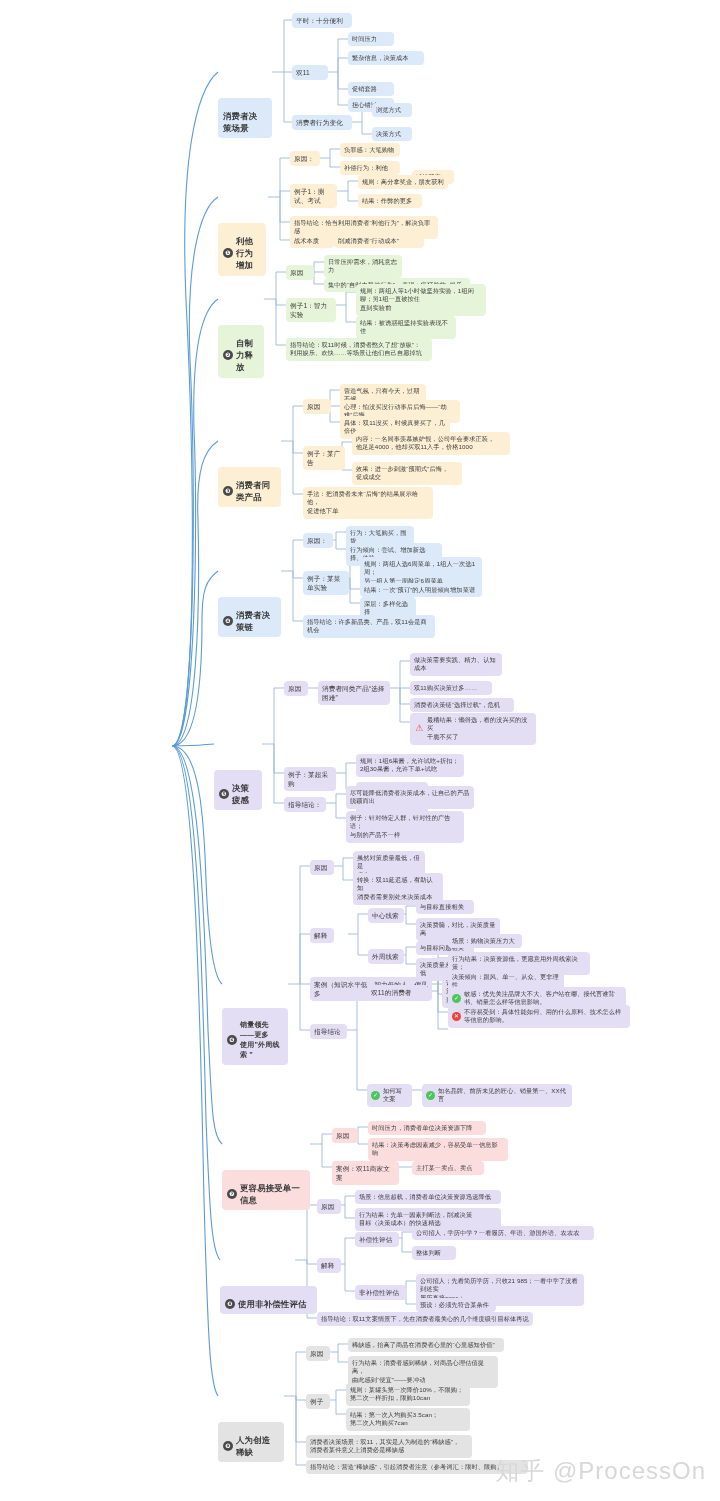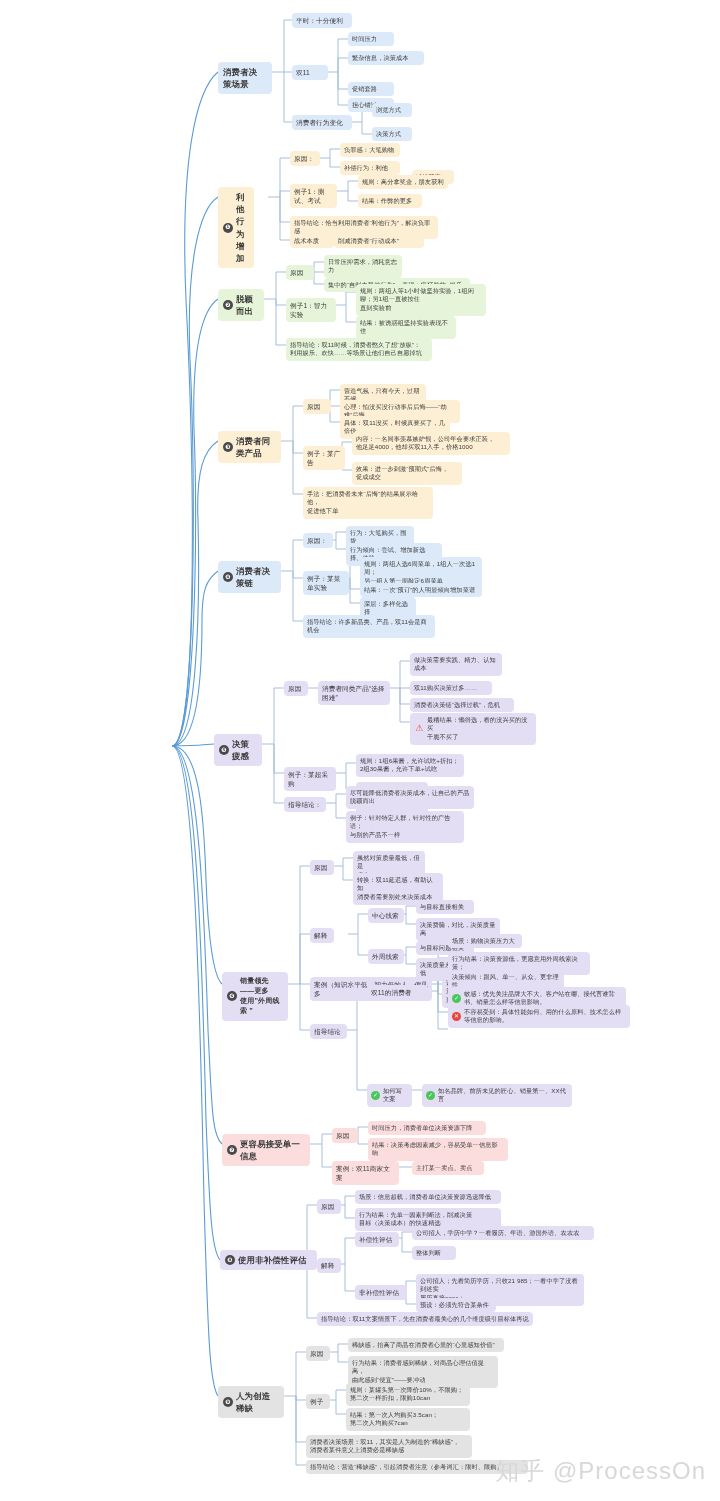--- a/index.html
+++ b/index.html
@@ -33,22 +33,23 @@
     padding: 2.5px 4px;
     white-space: pre-wrap;
     letter-spacing: 0.1px;
     color: #3a3a3a;
     display: flex;
     align-items: center;
   }
   .node.lvl1 {
     font-size: 8.4px;
     font-weight: bold;
-    padding: 4px 7px 4px 5px;
+    padding: 12px 7px 4px 5px;
     letter-spacing: .2px;
+    margin-top: 36px;
   }
   .node.lvl2 { font-size: 6.6px; }
   .root {
     position: absolute;
     background: #63CE8E;
     color: #ffffff;
     font-size: 12.5px;
     font-weight: bold;
     border-radius: 4px;
     padding: 7px 12px;
@@ -289,38 +290,38 @@
     <div class="node lvl2 c-blue" style="left:292px; top:13px; width:60px;"><span class="txt">平时：十分便利</span></div>
     <div class="node lvl2 c-blue" style="left:292px; top:65px; width:36px;"><span class="txt">双11</span></div>
     <div class="node c-blue" style="left:348px; top:32px; width:46px;"><span class="txt">时间压力</span></div>
     <div class="node c-blue" style="left:348px; top:51px; width:76px;"><span class="txt">繁杂信息，决策成本</span></div>
     <div class="node c-blue" style="left:348px; top:82px; width:46px;"><span class="txt">促销套路</span></div>
     <div class="node c-blue" style="left:348px; top:98px; width:46px;"><span class="txt">担心错过</span></div>
     <div class="node lvl2 c-blue" style="left:292px; top:115px; width:60px;"><span class="txt">消费者行为变化</span></div>
     <div class="node c-blue" style="left:372px; top:103px; width:40px;"><span class="txt">浏览方式</span></div>
     <div class="node c-blue" style="left:372px; top:127px; width:40px;"><span class="txt">决策方式</span></div>
 
-    <div class="node lvl1 c-orange" style="left:218px; top:187px; width:36px;">
+    <div class="node lvl1 c-orange" style="left:218px; top:187px; width:48px;">
       <span class="badge">❶</span>
       <span class="txt">利他行为增加</span>
     </div>
     <div class="node lvl2 c-orange" style="left:290px; top:151px; width:30px;"><span class="txt">原因：</span></div>
     <div class="node c-orange" style="left:340px; top:143px; width:60px;"><span class="txt">负罪感：大笔购物</span></div>
     <div class="node c-orange" style="left:340px; top:161px; width:60px;"><span class="txt">补偿行为：利他</span></div>
     <div class="node c-orange" style="left:412px; top:170px; width:42px;"><span class="txt">减轻罪责</span></div>
     <div class="node lvl2 c-orange" style="left:290px; top:184px; width:47px;"><span class="txt">例子1：测试、考试</span></div>
     <div class="node c-orange" style="left:358px; top:175px; width:90px;"><span class="txt">规则：高分拿奖金，朋友获利</span></div>
     <div class="node c-orange" style="left:358px; top:194px; width:64px;"><span class="txt">结果：作弊的更多</span></div>
     <div class="node c-orange" style="left:290px; top:216px; width:148px;"><span class="txt">指导结论：恰当利用消费者“利他行为”，解决负罪感</span></div>
     <div class="node c-orange" style="left:290px; top:234px; width:44px;"><span class="txt" style="font-size:6.2px;">战术本质</span></div>
     <div class="node c-orange" style="left:334px; top:234px; width:90px;"><span class="txt">削减消费者“行动成本”</span></div>
 
     <div class="node lvl1 c-green" style="left:218px; top:289px; width:46px;">
       <span class="badge">❷</span>
-      <span class="txt">脱颖而出</span>
+      <span class="txt">自制力释放</span>
     </div>
     <div class="node lvl2 c-green" style="left:286px; top:265px; width:28px;"><span class="txt">原因</span></div>
     <div class="node c-green" style="left:324px; top:255px; width:78px;"><span class="txt">日常压抑需求，消耗意志力</span></div>
     <div class="node c-green" style="left:324px; top:278px; width:78px;"><span class="txt">集中的“自制力释放行为”</span></div>
     <div class="node c-green" style="left:398px; top:278px; width:72px;"><span class="txt">表现：疯狂购物+娱乐</span></div>
     <div class="node lvl2 c-green" style="left:286px; top:298px; width:50px;"><span class="txt">例子1：智力实验</span></div>
     <div class="node c-green" style="left:356px; top:284px; width:130px;"><span class="txt">规则：两组人等1小时做坚持实验，1组闲聊；另1组一直被按住
 直到实验前</span></div>
     <div class="node c-green" style="left:356px; top:316px; width:100px;"><span class="txt">结果：被诱惑组坚持实验表现不佳</span></div>
     <div class="node c-green" style="left:286px; top:338px; width:146px;"><span class="txt">指导结论：双11时候，消费者憋久了想“放纵”：

